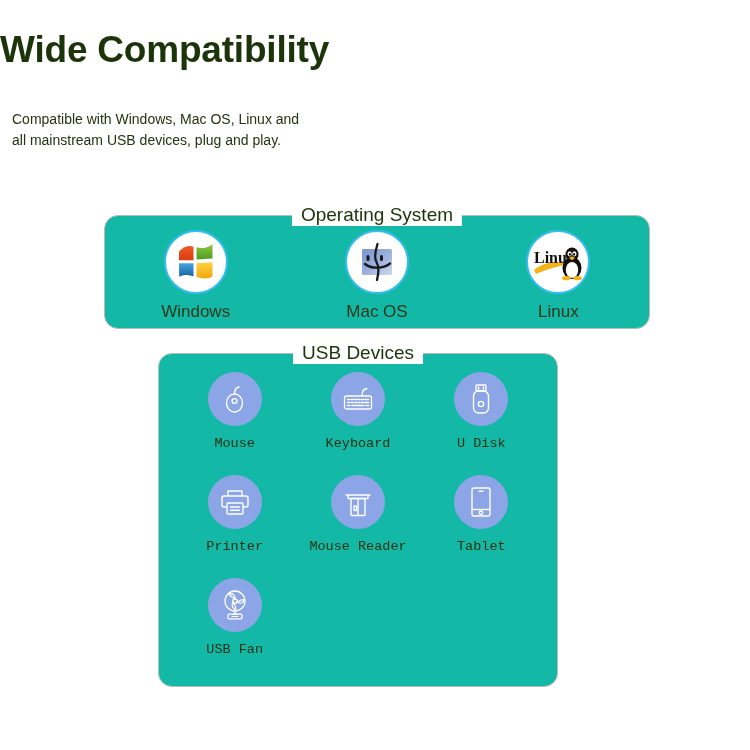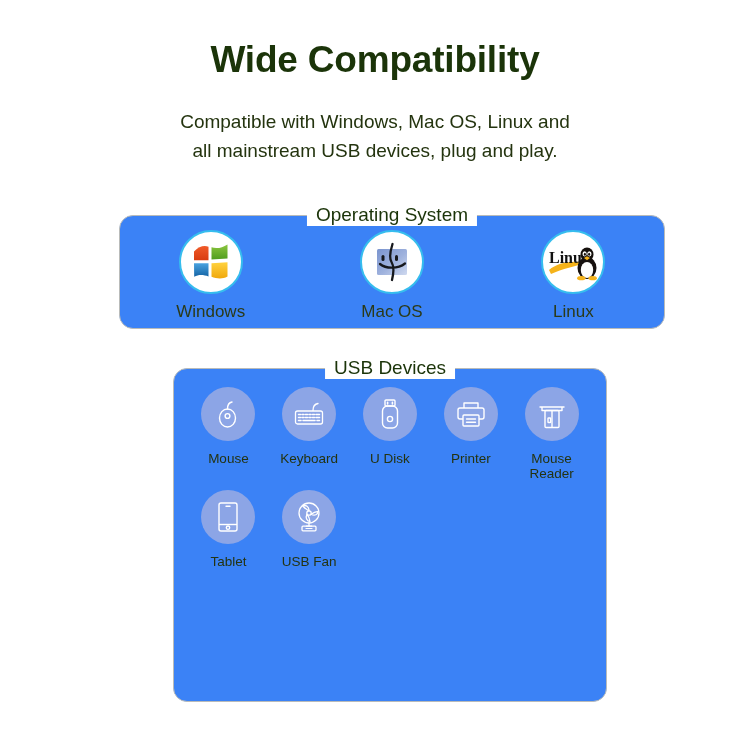--- a/index.html
+++ b/index.html
@@ -11,47 +11,45 @@
     width: 750px;
     height: 750px;
     font-family: "Liberation Sans", sans-serif;
     color: #1d3312;
     overflow: hidden;
     position: relative;
   }
 
   
   #page-title {
-    text-align: center;
+    text-align: left;
     font-size: 37px;
     font-weight: bold;
     color: #1b3409;
     letter-spacing: -0.2px;
     margin: 0;
-    padding-top: 40px;
+    padding-top: 30px;
     line-height: 1.1;
   }
   #subtitle {
-    text-align: center;
-    font-size: 19px;
+    font-size: 14px;
     color: #24340f;
     line-height: 1.55;
-    margin: 0;
+    margin: 12px;
     padding-top: 26px;
   }
   #subtitle .sub-line { display: block; }
 
   
   .frame {
     position: absolute;
     border: 1px solid #b9bbb9;
     border-radius: 14px;
     box-sizing: border-box;
-    background: #3b82f6;
-    margin-left: 15px;
+    background: #14b8a6;
   }
   .frame-legend {
     position: absolute;
     top: -12px;
     left: 50%;
     transform: translateX(-50%);
     background: #ffffff;
     padding: 0 9px;
     font-size: 19px;
     color: #1b3409;
@@ -60,22 +58,22 @@
   }
 
   #os-frame {
     left: 104px;
     top: 215px;
     width: 546px;
     height: 114px;
   }
   #usb-frame {
     left: 158px;
-    top: 368px;
-    width: 434px;
+    top: 353px;
+    width: 400px;
     height: 334px;
   }
 
   
   .os-row {
     display: flex;
     justify-content: space-around;
     align-items: flex-start;
     height: 100%;
     padding-top: 14px;
@@ -99,25 +97,26 @@
   }
   .os-label {
     font-size: 17px;
     color: #2b3a18;
     margin-top: 8px;
   }
 
   
   .usb-grid {
     display: grid;
-    grid-template-columns: repeat(5, 1fr);
+    grid-template-columns: repeat(3, 1fr);
     grid-auto-rows: 103px;
     padding: 18px 14px 0 14px;
     box-sizing: border-box;
     height: 100%;
+    font-family: Liberation Mono, monospace;
   }
   .usb-item {
     text-align: center;
   }
   .usb-circle {
     width: 54px;
     height: 54px;
     border-radius: 50%;
     background: #8ca5e6;
     margin: 0 auto;

